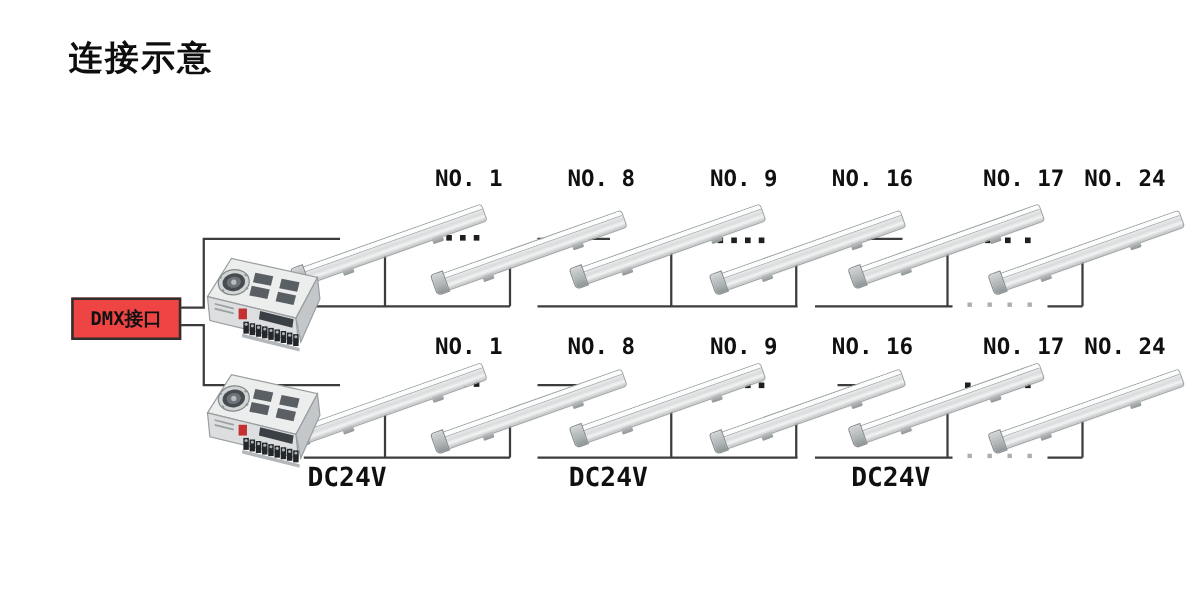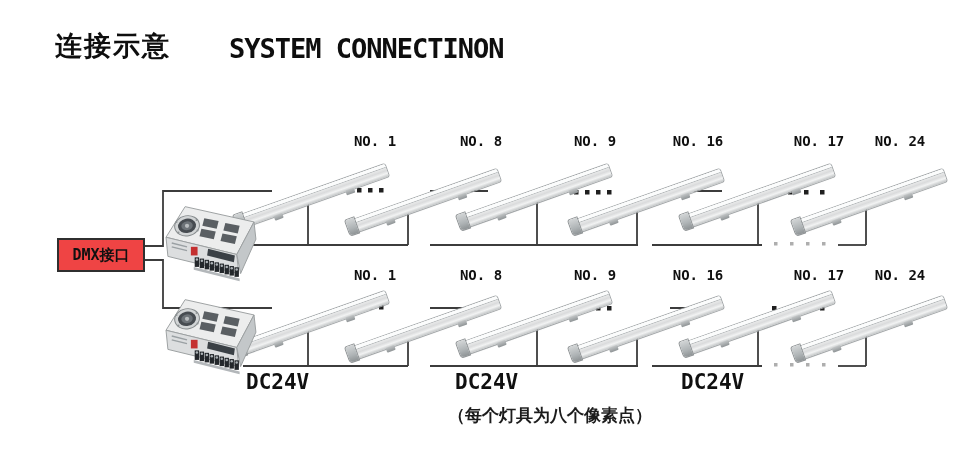--- a/index.html
+++ b/index.html
@@ -22,21 +22,21 @@
        border-radius:2px;box-shadow:0 0 0 1px #a3a7a9, 0 1px 1px rgba(0,0,0,.15);z-index:3;}
   .bar::before{content:"";position:absolute;left:0;right:0;top:0;height:3px;background:#fbfcfc;
        border-bottom:1px solid #b4b8ba;border-radius:2px 2px 0 0;}
   .bar::after{content:"";position:absolute;left:-2px;top:-2px;width:9px;height:16px;border-radius:2px 0 0 3px;
        background:linear-gradient(180deg,#d2d5d6 0%,#aeb3b5 60%,#8f9496 100%);box-shadow:0 0 0 1px #8d9193;}
   .bar i{position:absolute;bottom:-4px;width:9px;height:5px;border-radius:1px;
        background:linear-gradient(180deg,#c2c5c6,#8f9496);}
   .bar i.f1{left:36px;} .bar i.f2{left:112px;}
   
   .lbl{position:absolute;transform:translateX(-50%);font-family:"DejaVu Sans Mono",monospace;
-       font-size:14px;font-weight:bold;color:#101010;white-space:nowrap;z-index:6;}
+       font-size:18px;font-weight:bold;color:#101010;white-space:nowrap;z-index:6;}
   .dc{position:absolute;font-family:"DejaVu Sans Mono",monospace;font-size:21px;font-weight:bold;
       color:#101010;white-space:nowrap;z-index:6;}
   .caption{position:absolute;left:550px;top:404px;transform:translateX(-50%);font-size:17px;
       font-weight:bold;color:#1c1c1c;white-space:nowrap;z-index:6;}
   .psu{position:absolute;z-index:4;}
 </style>
 </head>
 <body>
 
 <div class="stage">
@@ -157,21 +157,20 @@
       <rect x="806" y="242" width="3.5" height="3.5"></rect>
         <rect x="822" y="242" width="3.5" height="3.5"></rect>
       <rect x="774" y="363" width="3.5" height="3.5"></rect>
         <rect x="790" y="363" width="3.5" height="3.5"></rect>
       <rect x="806" y="363" width="3.5" height="3.5"></rect>
         <rect x="822" y="363" width="3.5" height="3.5"></rect>
     </g>
   </svg>
 
   <div class="title-zh">连接示意</div>
-  <div class="title-en">SYSTEM CONNECTINON</div>
 
   <div class="dmx-box">
     <span>DMX接口</span>
   </div>
 
   <svg class="psu" style="left:162px;top:199px" width="96" height="88" viewBox="0 0 100 92">
       <use href="#psu"></use>
     </svg>
   <svg class="psu" style="left:162px;top:292px" width="96" height="88" viewBox="0 0 100 92">
       <use href="#psu"></use>
@@ -238,14 +237,13 @@
   <span class="lbl" style="left:481px;top:267px">NO. 8</span>
   <span class="lbl" style="left:595px;top:267px">NO. 9</span>
   <span class="lbl" style="left:698px;top:267px">NO. 16</span>
   <span class="lbl" style="left:819px;top:267px">NO. 17</span>
   <span class="lbl" style="left:900px;top:267px">NO. 24</span>
 
   <span class="dc" style="left:246px;top:370px">DC24V</span>
   <span class="dc" style="left:455px;top:370px">DC24V</span>
   <span class="dc" style="left:681px;top:370px">DC24V</span>
 
-  <div class="caption">（每个灯具为八个像素点）</div>
 </div>
 
 </body></html>

